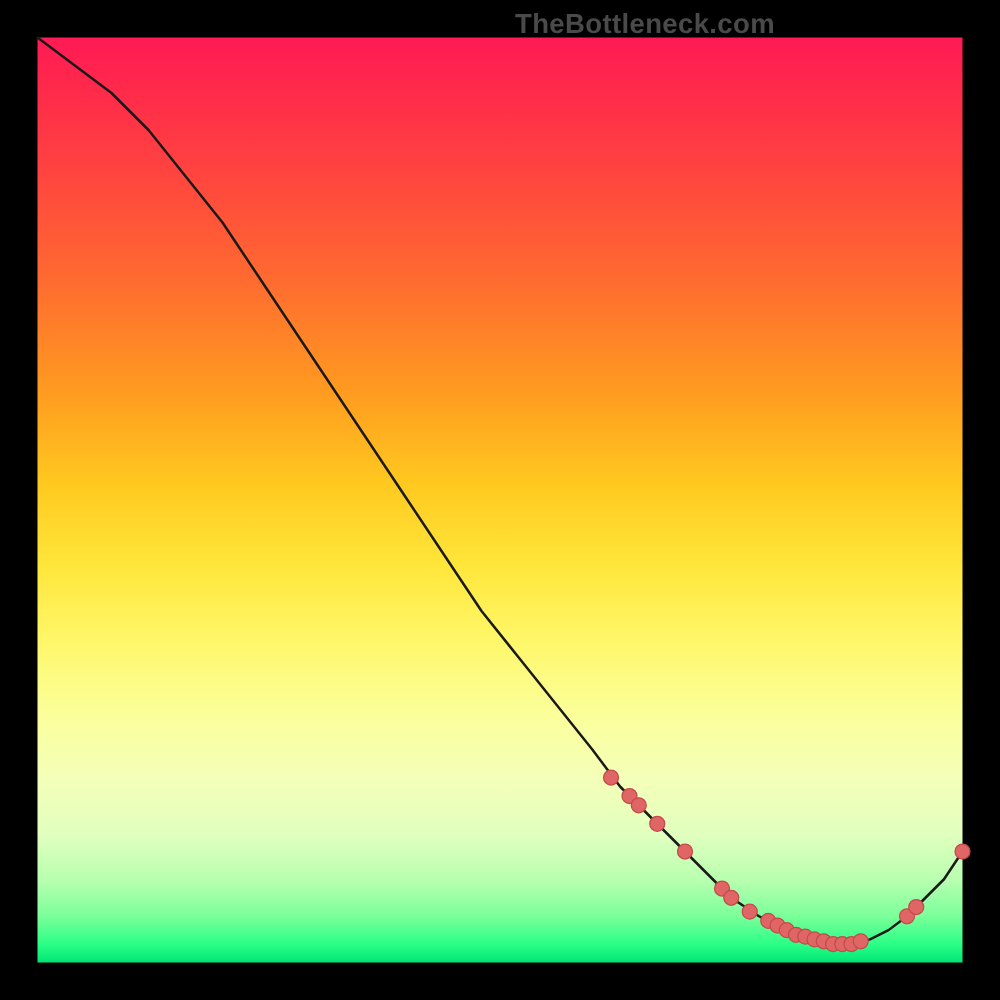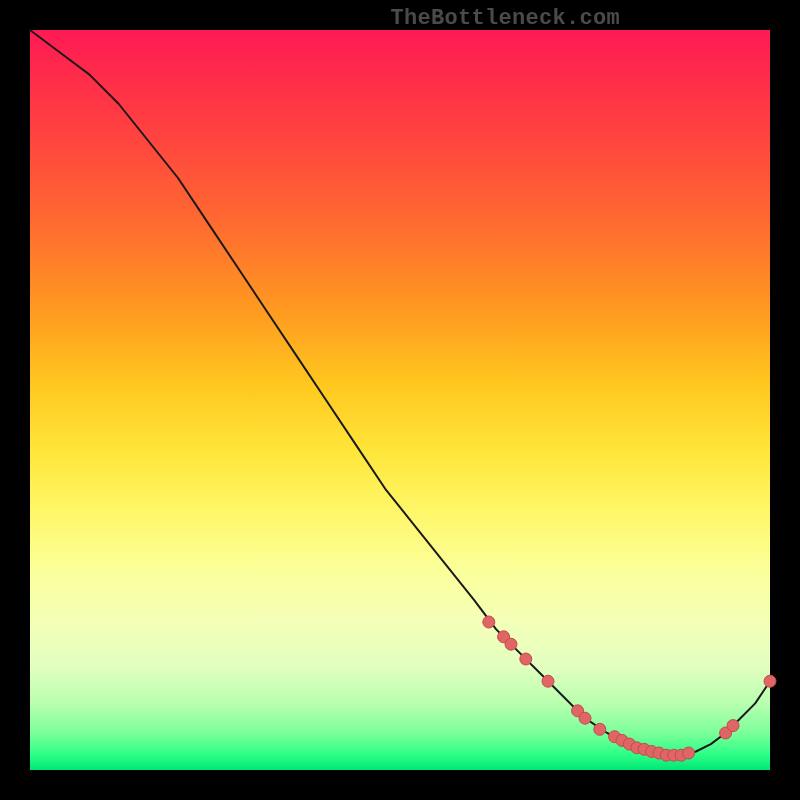--- a/index.html
+++ b/index.html
@@ -9,21 +9,20 @@
     height: 800px;
     background: #000;
     overflow: hidden;
     font-family: Arial, Helvetica, sans-serif;
   }
   .frame {
     position: relative;
     width: 652px;
     height: 800px;
     background: #000;
-    font-family: Liberation Mono, monospace;
   }
   .plot {
     position: absolute;
     left: 30px;
     top: 30px;
     width: 740px;
     height: 740px;
     
     background: linear-gradient(to bottom,
       #ff1a55 0%,

